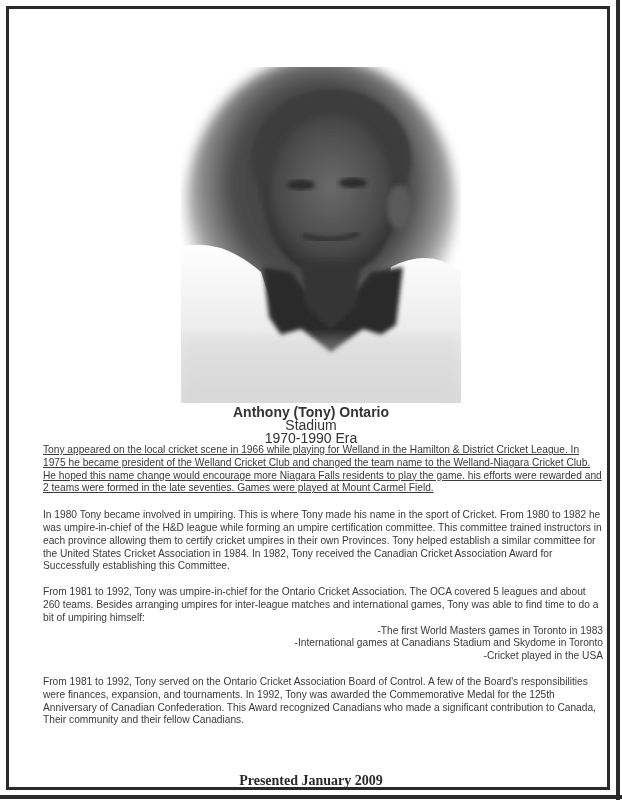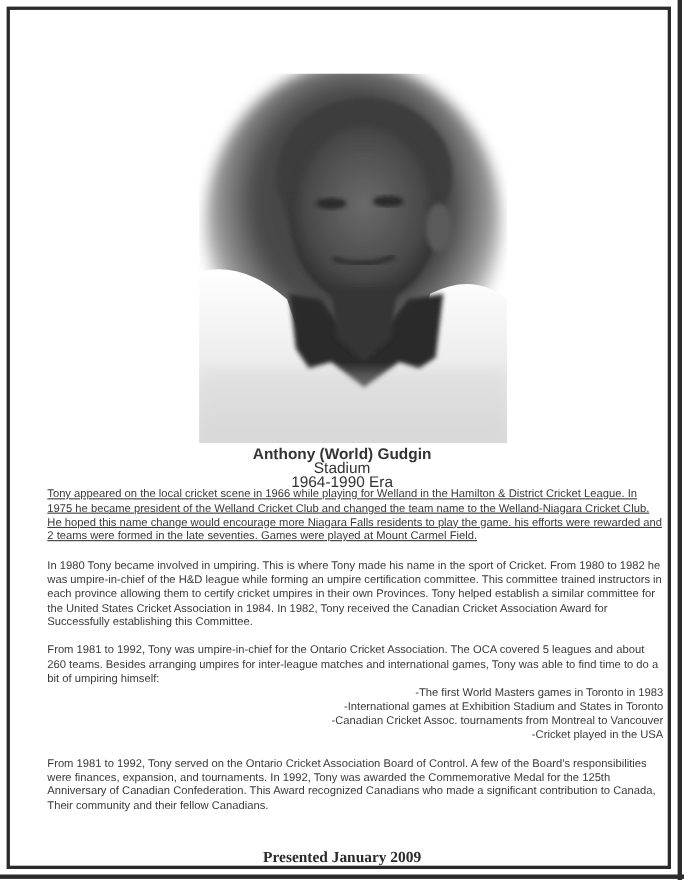--- a/index.html
+++ b/index.html
@@ -151,32 +151,31 @@
 
       <path d="M82 200 L110 205 L150 255 L190 205 L222 200 L215 258 L200 268 L182 262 L150 285 L120 262 L100 268 L88 250 Z" fill="#2c2c2c" filter="url(#blur2)"></path>
 
       <path d="M120 195 L180 195 L175 240 L150 262 L125 240 Z" fill="#353535" filter="url(#blur2)"></path>
 
       <rect x="0" y="270" width="280" height="66" fill="#cfcfcf" opacity="0.35" filter="url(#blur1)"></rect>
     </svg>
   </div>
 
   <div class="header">
-    <div class="name">Anthony (World) Gudgin</div>
+    <div class="name">Anthony (Tony) Ontario</div>
     <div class="role">Stadium</div>
-    <div class="era">1964-1990 Era</div>
+    <div class="era">1970-1990 Era</div>
   </div>
 
   <div class="body-text">
     <p class="para first">Tony appeared on the local cricket scene in 1966 while playing for Welland in the Hamilton &amp; District Cricket League. In 1975 he became president of the Welland Cricket Club and changed the team name to the Welland-Niagara Cricket Club. He hoped this name change would encourage more Niagara Falls residents to play the game. his efforts were rewarded and 2 teams were formed in the late seventies. Games were played at Mount Carmel Field.</p>
     <p class="para">In 1980 Tony became involved in umpiring. This is where Tony made his name in the sport of Cricket. From 1980 to 1982 he was umpire-in-chief of the H&amp;D league while forming an umpire certification committee. This committee trained instructors in each province allowing them to certify cricket umpires in their own Provinces. Tony helped establish a similar committee for the United States Cricket Association in 1984. In 1982, Tony received the Canadian Cricket Association Award for Successfully establishing this Committee.</p>
     <div class="para">
       <span>From 1981 to 1992, Tony was umpire-in-chief for the Ontario Cricket Association. The OCA covered 5 leagues and about 260 teams. Besides arranging umpires for inter-league matches and international games, Tony was able to find time to do a bit of umpiring himself:</span>
       <span class="bullet">-The first World Masters games in Toronto in 1983</span>
-      <span class="bullet">-International games at Exhibition Stadium and States in Toronto</span>
-      <span class="bullet">-Canadian Cricket Assoc. tournaments from Montreal to Vancouver</span>
+      <span class="bullet">-International games at Canadians Stadium and Skydome in Toronto</span>
       <span class="bullet">-Cricket played in the USA</span>
     </div>
     <p class="para">From 1981 to 1992, Tony served on the Ontario Cricket Association Board of Control. A few of the Board's responsibilities were finances, expansion, and tournaments. In 1992, Tony was awarded the Commemorative Medal for the 125th Anniversary of Canadian Confederation. This Award recognized Canadians who made a significant contribution to Canada, Their community and their fellow Canadians.</p>
   </div>
 
   <div class="footer">Presented January 2009</div>
 </div>
 
 </body></html>

